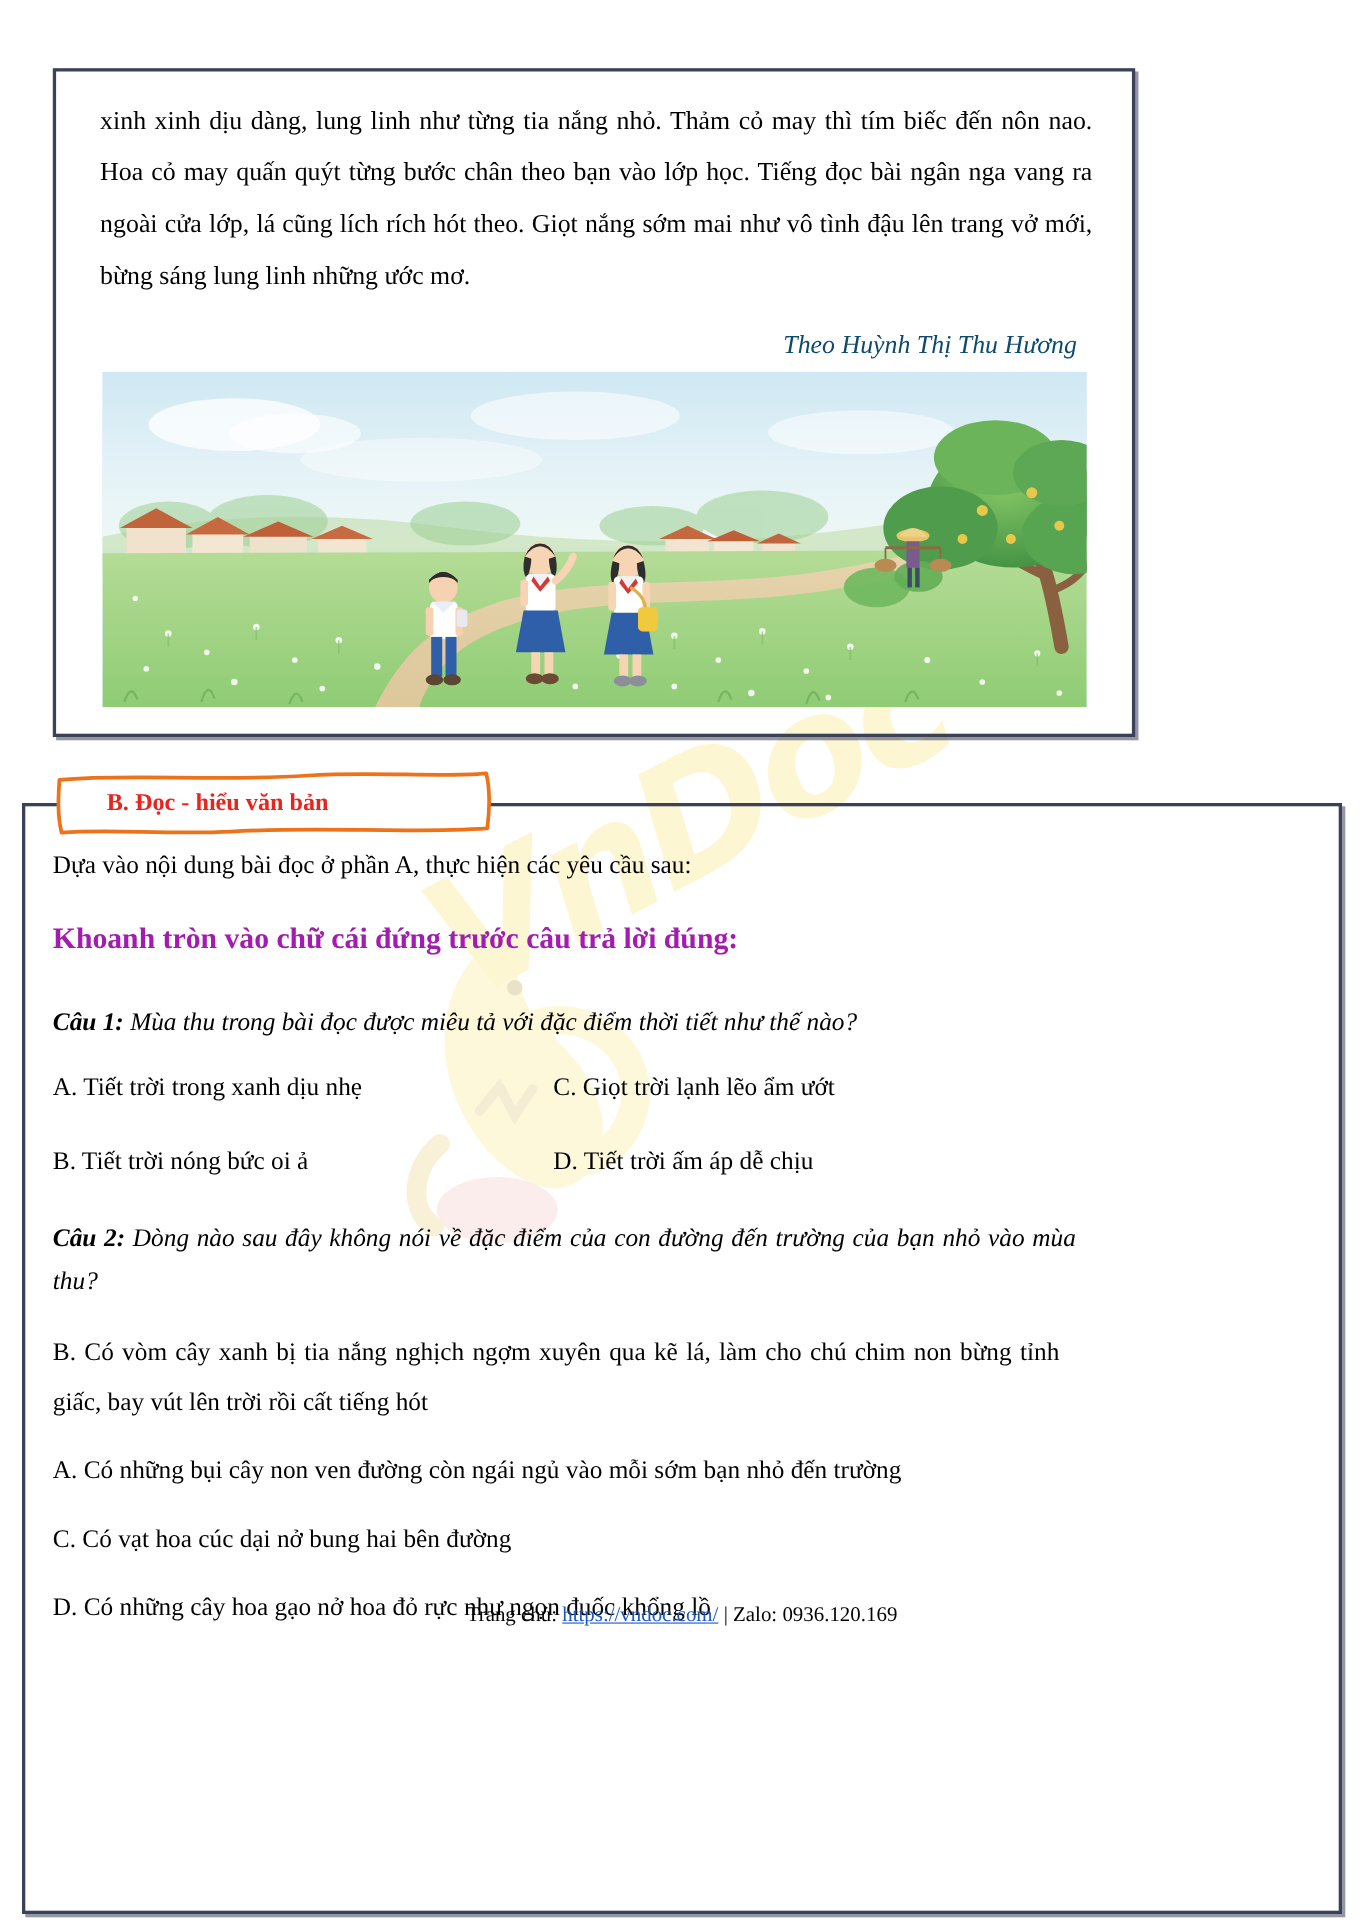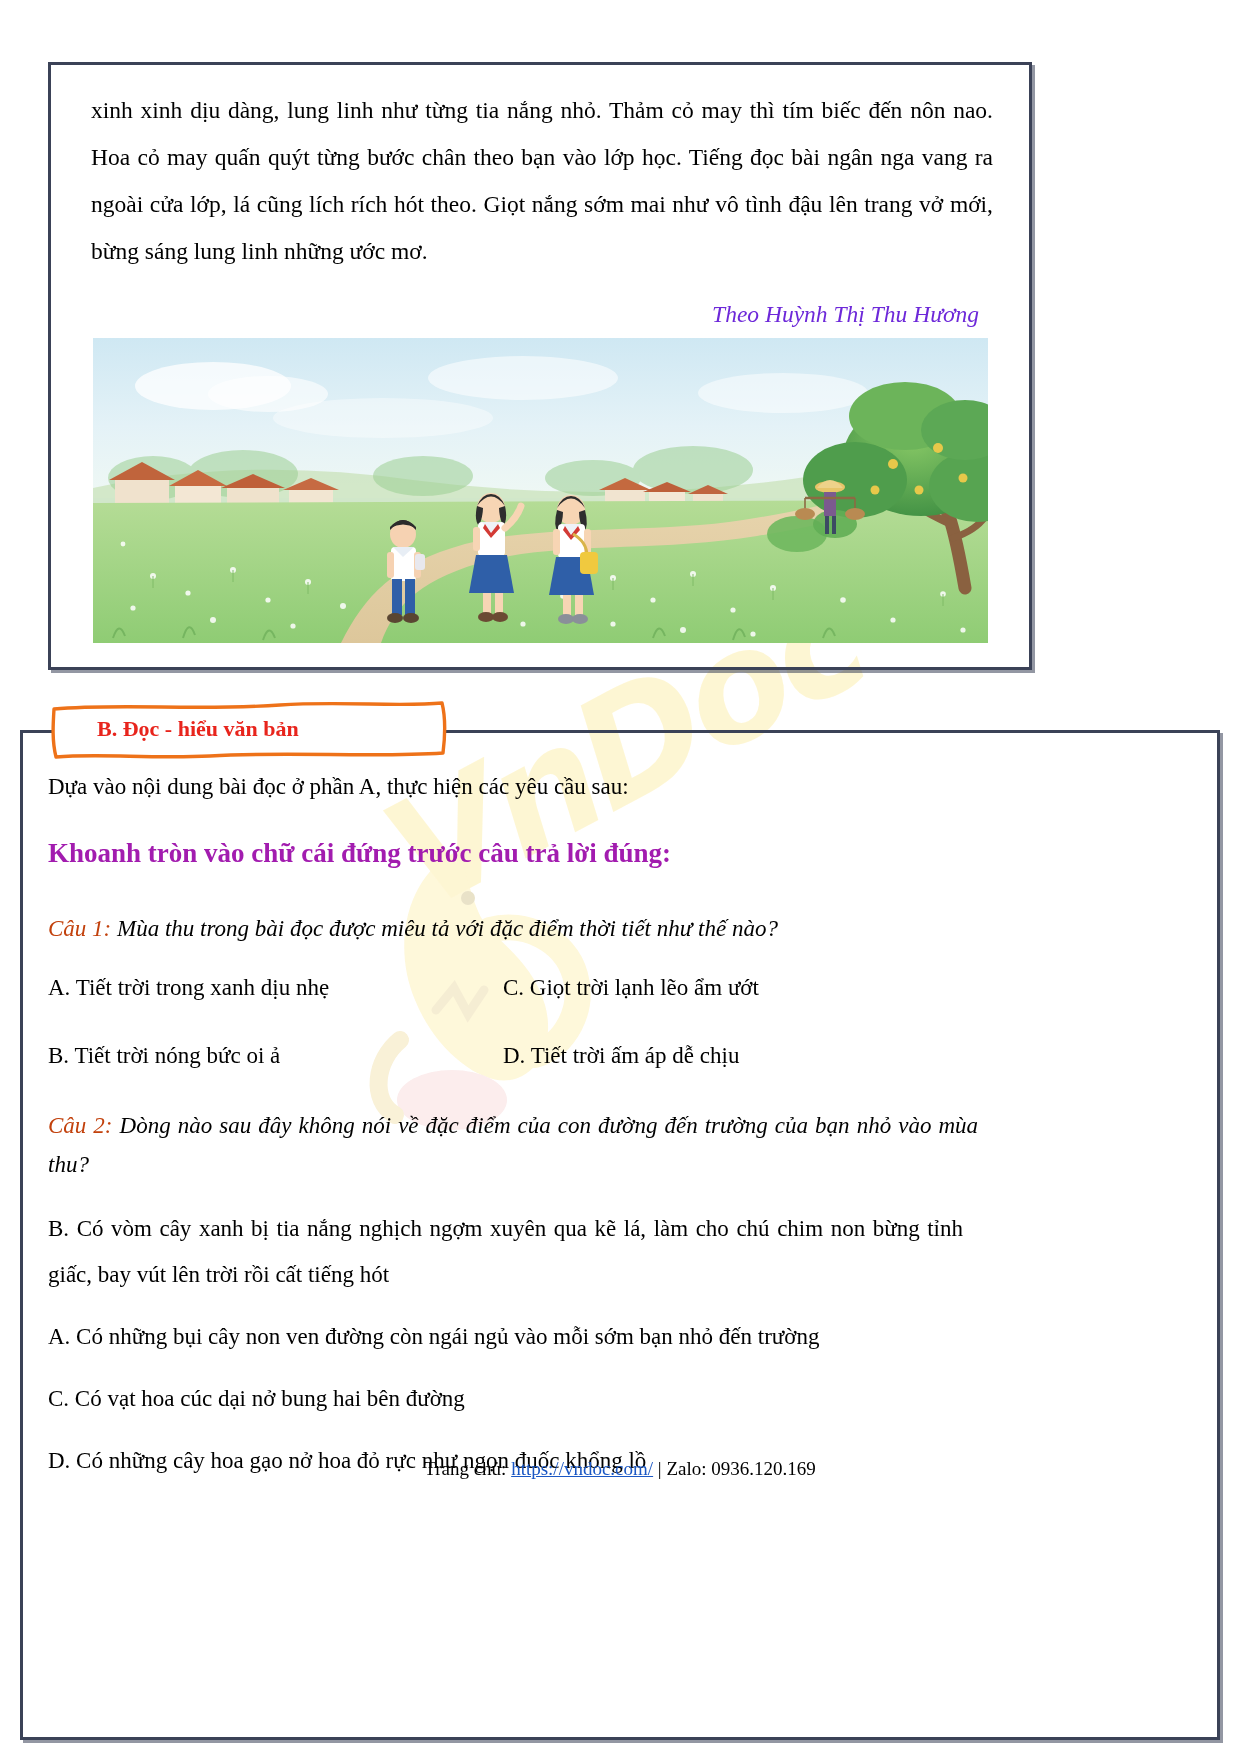--- a/index.html
+++ b/index.html
@@ -58,21 +58,21 @@
     text-align-last:left;
     margin:0;
     text-indent:0;
   }
   .attribution {
     margin-top:26px;
     font-size:23.5px;
     font-style:italic;
     text-align:right;
     padding-right:14px;
-    color:#6d28d9;
+    color:#0c4a6e;
   }
 
   
   .illus-wrap {
     position:absolute;
     left:93px; top:338px;
     width:895px; height:305px;
     overflow:hidden;
     background:#dff0f7;
   }
@@ -127,22 +127,22 @@
   .q-line {
     font-size:23px;
     line-height:39px;
     margin:0 0 22px 0;
     color:#000;
     font-style:italic;
     text-align:justify;
     text-align-last:left;
   }
   .q-label {
-    color:#c2410c;
-    font-weight:normal;
+    color:#000000;
+    font-weight:bold;
     font-style:italic;
   }
   .opts-2col {
     position:relative;
     margin:0 0 22px 0;
     height:auto;
   }
   .opt-row {
     display:flex;
     margin-bottom:32px;

